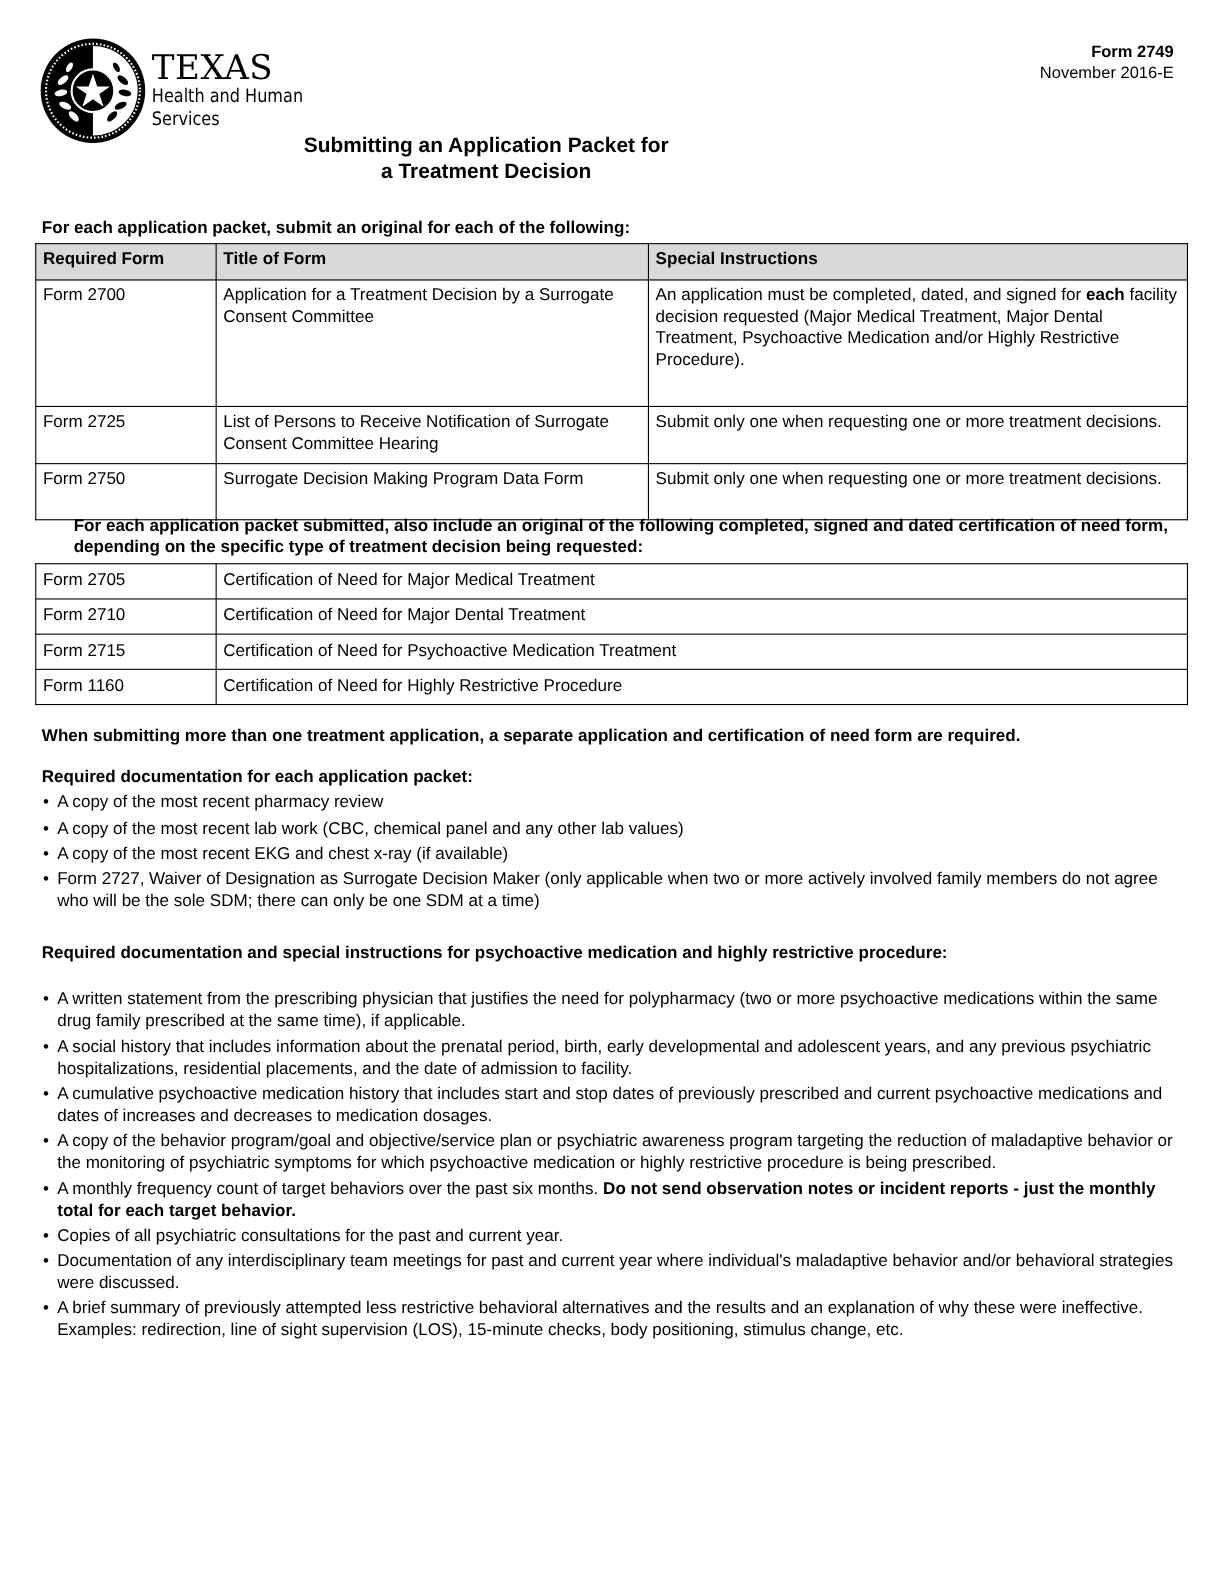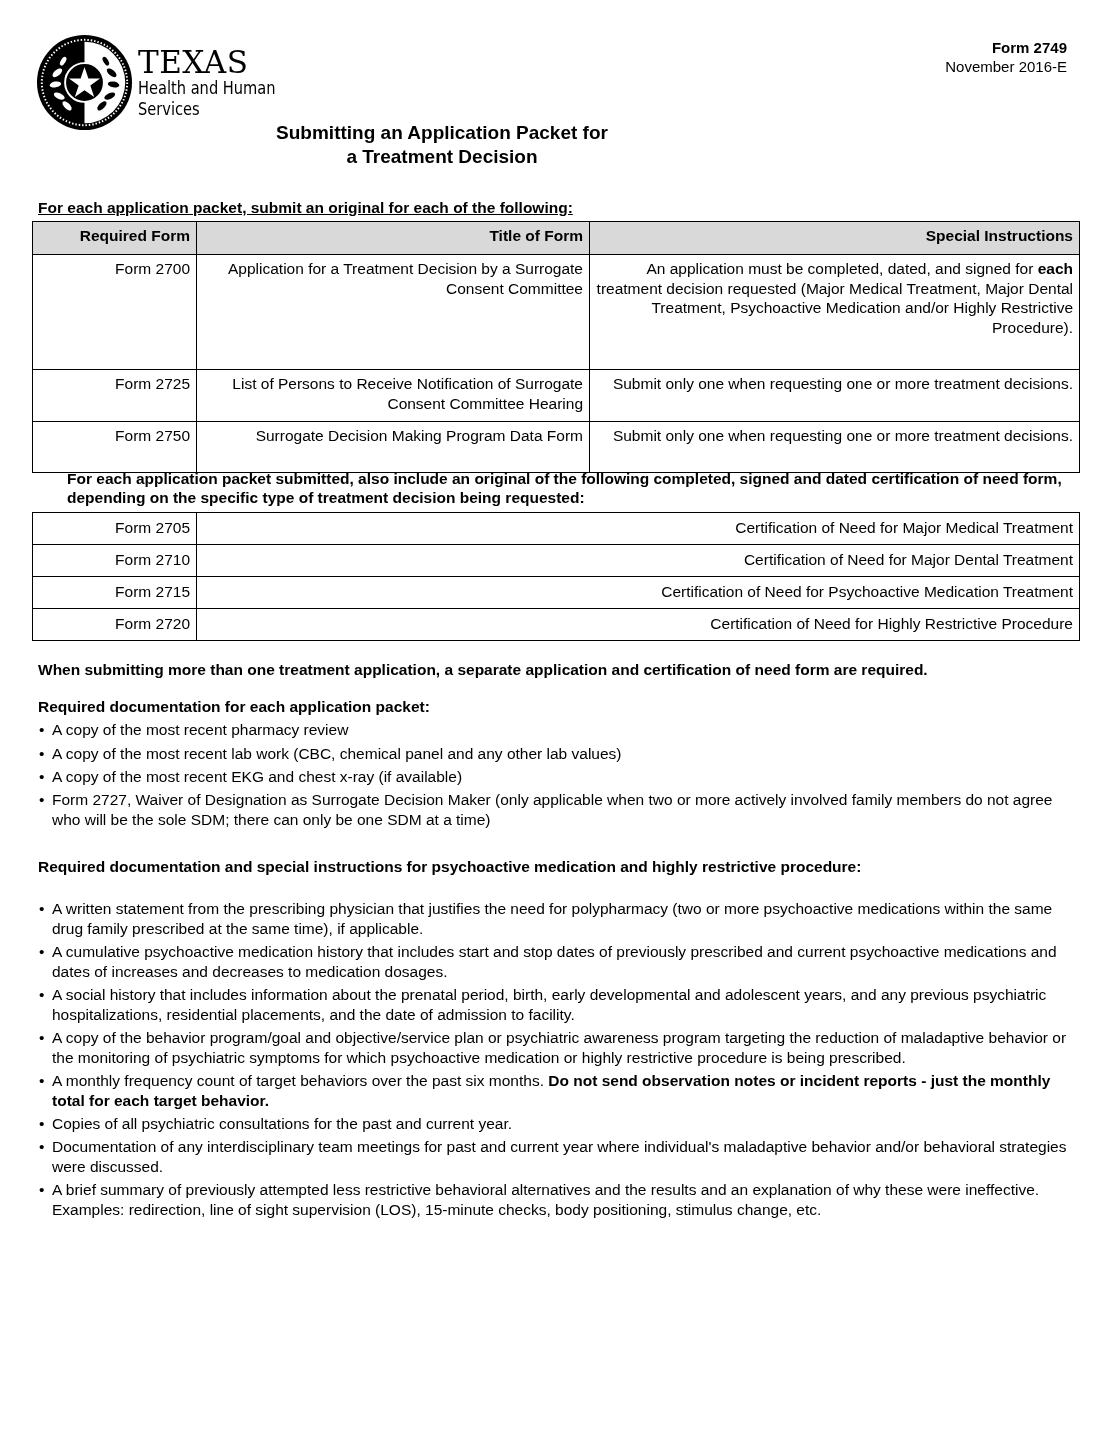--- a/index.html
+++ b/index.html
@@ -7,21 +7,21 @@
   .logo { position:absolute; left:36px; top:34px; width:260px; height:100px; }
   .seal { position:absolute; left:0; top:0; width:97px; height:97px; }
   .logo-text { position:absolute; left:102px; top:12px; }
   .logo-texas { font-family:"DejaVu Serif", serif; font-size:31px; line-height:32px; letter-spacing:0.5px; }
   .logo-sub { font-family:"DejaVu Sans", sans-serif; font-size:17px; line-height:21px; transform:scaleX(0.86); transform-origin:left; white-space:nowrap; }
   .formno { position:absolute; right:46px; top:38px; text-align:right; font-size:15px; line-height:19px; }
   .formno .num { font-weight:bold; }
   .title { position:absolute; left:0; width:884px; top:121px; text-align:center; font-weight:bold; font-size:19px; line-height:24px; }
   .sec { position:absolute; left:38px; font-weight:bold; font-size:15.5px; line-height:19px; }
   table { position:absolute; left:32px; width:1048px; border-collapse:collapse; font-size:15.5px; }
-  td, th { border:1px solid #000; vertical-align:top; text-align:right; padding:4px 6px; line-height:19.5px; }
+  td, th { border:1px solid #000; vertical-align:top; text-align:left; padding:4px 6px; line-height:19.5px; }
   th { background:#d9d9d9; font-weight:bold; height:24px; }
   .t2 td { height:23px; padding:5px 6px 3px; }
   .p { position:absolute; left:38px; font-size:15.5px; line-height:20px; }
   .b { font-weight:bold; }
   ul { list-style:none; margin:0; padding:0; position:absolute; left:38px; width:1040px; font-size:15.5px; }
   li { position:relative; padding-left:14px; line-height:19.7px; }
   li::before { content:"•"; position:absolute; left:1px; top:0; }
 </style>
 </head>
 <body>
@@ -60,38 +60,38 @@
 <div class="formno">
   <div class="num">Form 2749</div>
   <div>November 2016-E</div>
 </div>
 
 <div class="title">
   <div>Submitting an Application Packet for</div>
   <div>a Treatment Decision</div>
 </div>
 
-<div class="sec" style="top:198px;text-decoration:underline;">For each application packet, submit an original for each of the following:</div>
+<div class="sec" style="top:198px;">For each application packet, submit an original for each of the following:</div>
 
 <table style="top:221px;">
   <colgroup>
       <col style="width:164px">
       <col style="width:393px">
       <col>
     </colgroup>
   <tbody>
       <tr>
     <th>Required Form</th>
     <th>Title of Form</th>
     <th>Special Instructions</th>
   </tr>
   <tr style="height:115px">
     <td>Form 2700</td>
     <td>Application for a Treatment Decision by a Surrogate Consent Committee</td>
-    <td><span>An application must be completed, dated, and signed for </span><b>each</b><span> treatment decision requested (Major Medical Treatment, Major Dental Treatment, Psychoactive Medication and/or Highly Restrictive Procedure).</span></td>
+    <td><span>An application must be completed, dated, and signed for </span><b>each</b><span> facility decision requested (Major Medical Treatment, Major Dental Treatment, Psychoactive Medication and/or Highly Restrictive Procedure).</span></td>
   </tr>
   <tr style="height:52px">
     <td>Form 2725</td>
     <td>List of Persons to Receive Notification of Surrogate Consent Committee Hearing</td>
     <td>Submit only one when requesting one or more treatment decisions.</td>
   </tr>
   <tr style="height:51px">
     <td>Form 2750</td>
     <td>Surrogate Decision Making Program Data Form</td>
     <td>Submit only one when requesting one or more treatment decisions.</td>
@@ -113,40 +113,40 @@
       </tr>
   <tr>
         <td>Form 2710</td>
         <td>Certification of Need for Major Dental Treatment</td>
       </tr>
   <tr>
         <td>Form 2715</td>
         <td>Certification of Need for Psychoactive Medication Treatment</td>
       </tr>
   <tr>
-        <td>Form 2720</td>
+        <td>Form 1160</td>
         <td>Certification of Need for Highly Restrictive Procedure</td>
       </tr>
 </tbody>
   </table>
 
 <div class="p b" style="top:660px;text-align:right;">When submitting more than one treatment application, a separate application and certification of need form are required.</div>
 
 <div class="p b" style="top:697px;">Required documentation for each application packet:</div>
 <ul style="top:720px; left:38px;">
   <li style="margin-bottom:4px">A copy of the most recent pharmacy review</li>
   <li style="margin-bottom:3.5px">A copy of the most recent lab work (CBC, chemical panel and any other lab values)</li>
   <li style="margin-bottom:3.5px">A copy of the most recent EKG and chest x-ray (if available)</li>
   <li>Form 2727, Waiver of Designation as Surrogate Decision Maker (only applicable when two or more actively involved family members do not agree who will be the sole SDM; there can only be one SDM at a time)</li>
 </ul>
 
 <div class="p b" style="top:857px;">Required documentation and special instructions for psychoactive medication and highly restrictive procedure:</div>
 <ul id="s4" style="top:899px;">
   <li><span>A written statement from the prescribing physician that justifies the need for polypharmacy (two or more psychoactive medications within the same drug family prescribed at the same time), if applicable.</span><b></b></li>
+  <li><span>A social history that includes information about the prenatal period, birth, early developmental and adolescent years, and any previous psychiatric hospitalizations, residential placements, and the date of admission to facility.</span><b></b></li>
   <li><span>A cumulative psychoactive medication history that includes start and stop dates of previously prescribed and current psychoactive medications and dates of increases and decreases to medication dosages.</span><b></b></li>
-  <li><span>A social history that includes information about the prenatal period, birth, early developmental and adolescent years, and any previous psychiatric hospitalizations, residential placements, and the date of admission to facility.</span><b></b></li>
   <li><span>A copy of the behavior program/goal and objective/service plan or psychiatric awareness program targeting the reduction of maladaptive behavior or the monitoring of psychiatric symptoms for which psychoactive medication or highly restrictive procedure is being prescribed.</span><b></b></li>
   <li><span>A monthly frequency count of target behaviors over the past six months. </span><b>Do not send observation notes or incident reports  - just the monthly total for each target behavior.</b></li>
   <li><span>Copies of all psychiatric consultations for the past and current year.</span><b></b></li>
   <li><span>Documentation of any interdisciplinary team meetings for past and current year where individual's maladaptive behavior and/or behavioral strategies were discussed.</span><b></b></li>
   <li><span>A brief summary of previously attempted less restrictive behavioral alternatives and the results and an explanation of why these were ineffective. Examples: redirection, line of sight supervision (LOS), 15-minute checks, body positioning, stimulus change, etc.</span><b></b></li>
 </ul>
 <style>#s4 li { margin-bottom:3.6px; }</style>
 
 </body></html>

